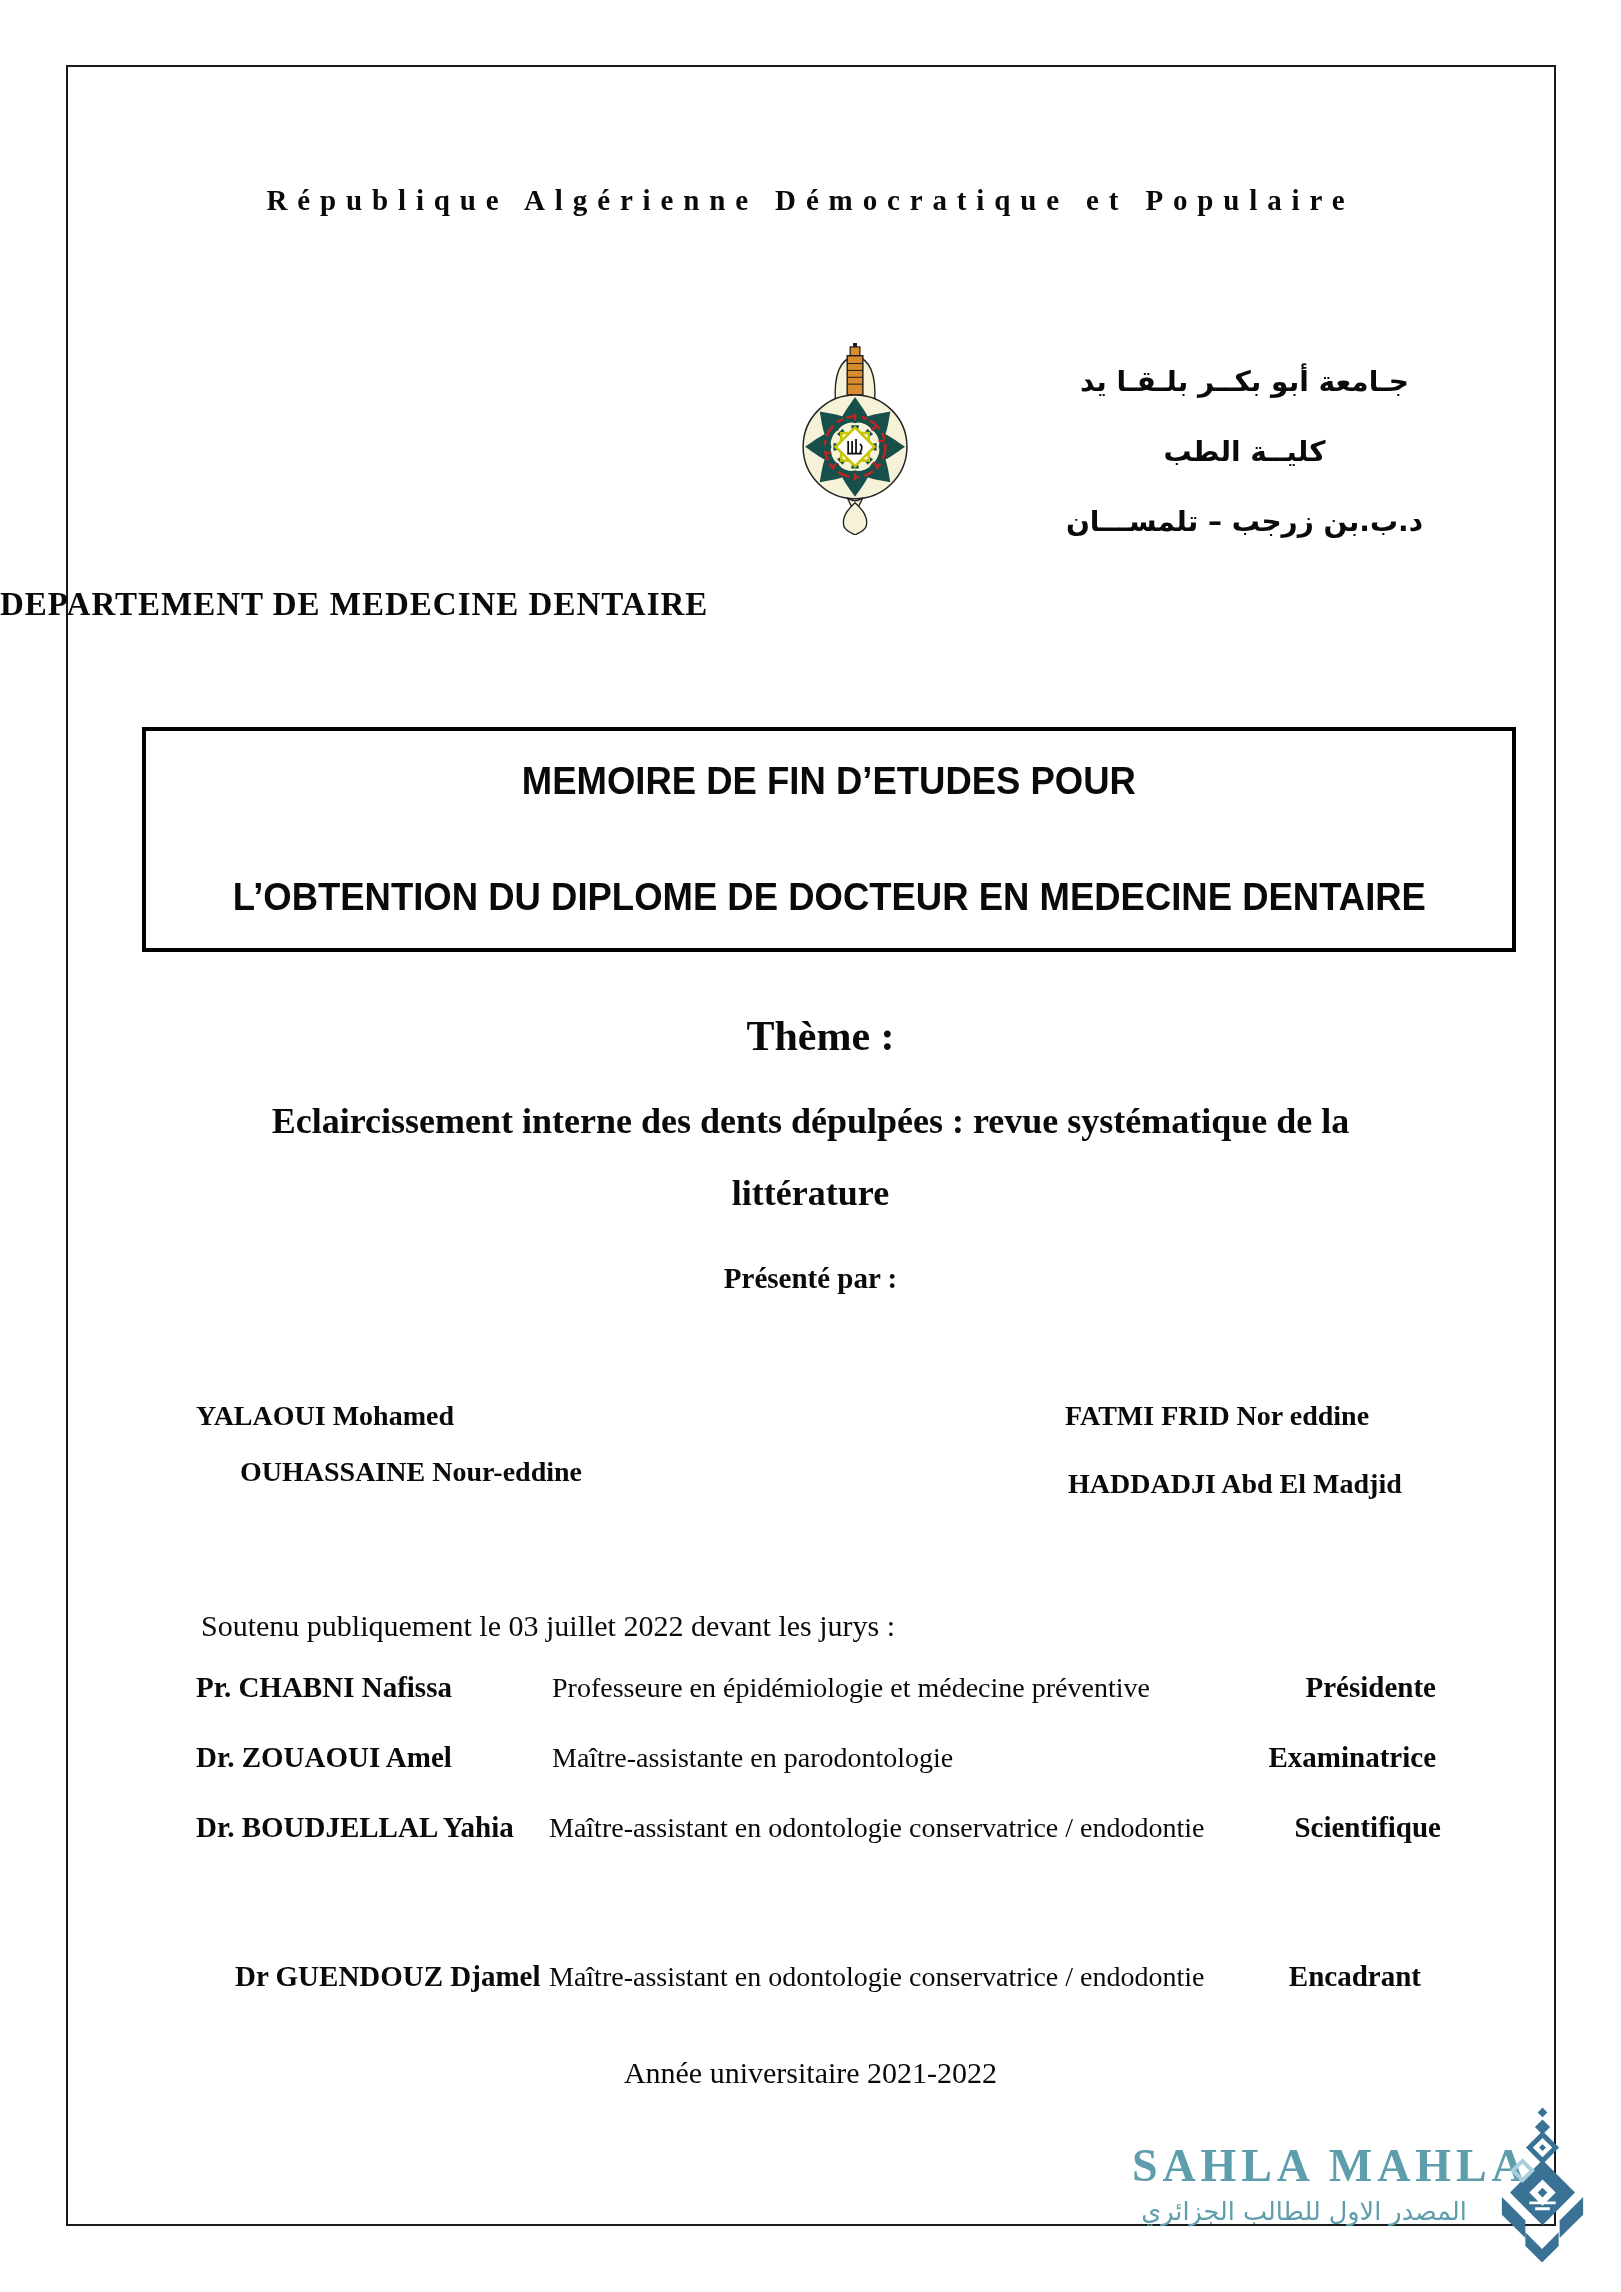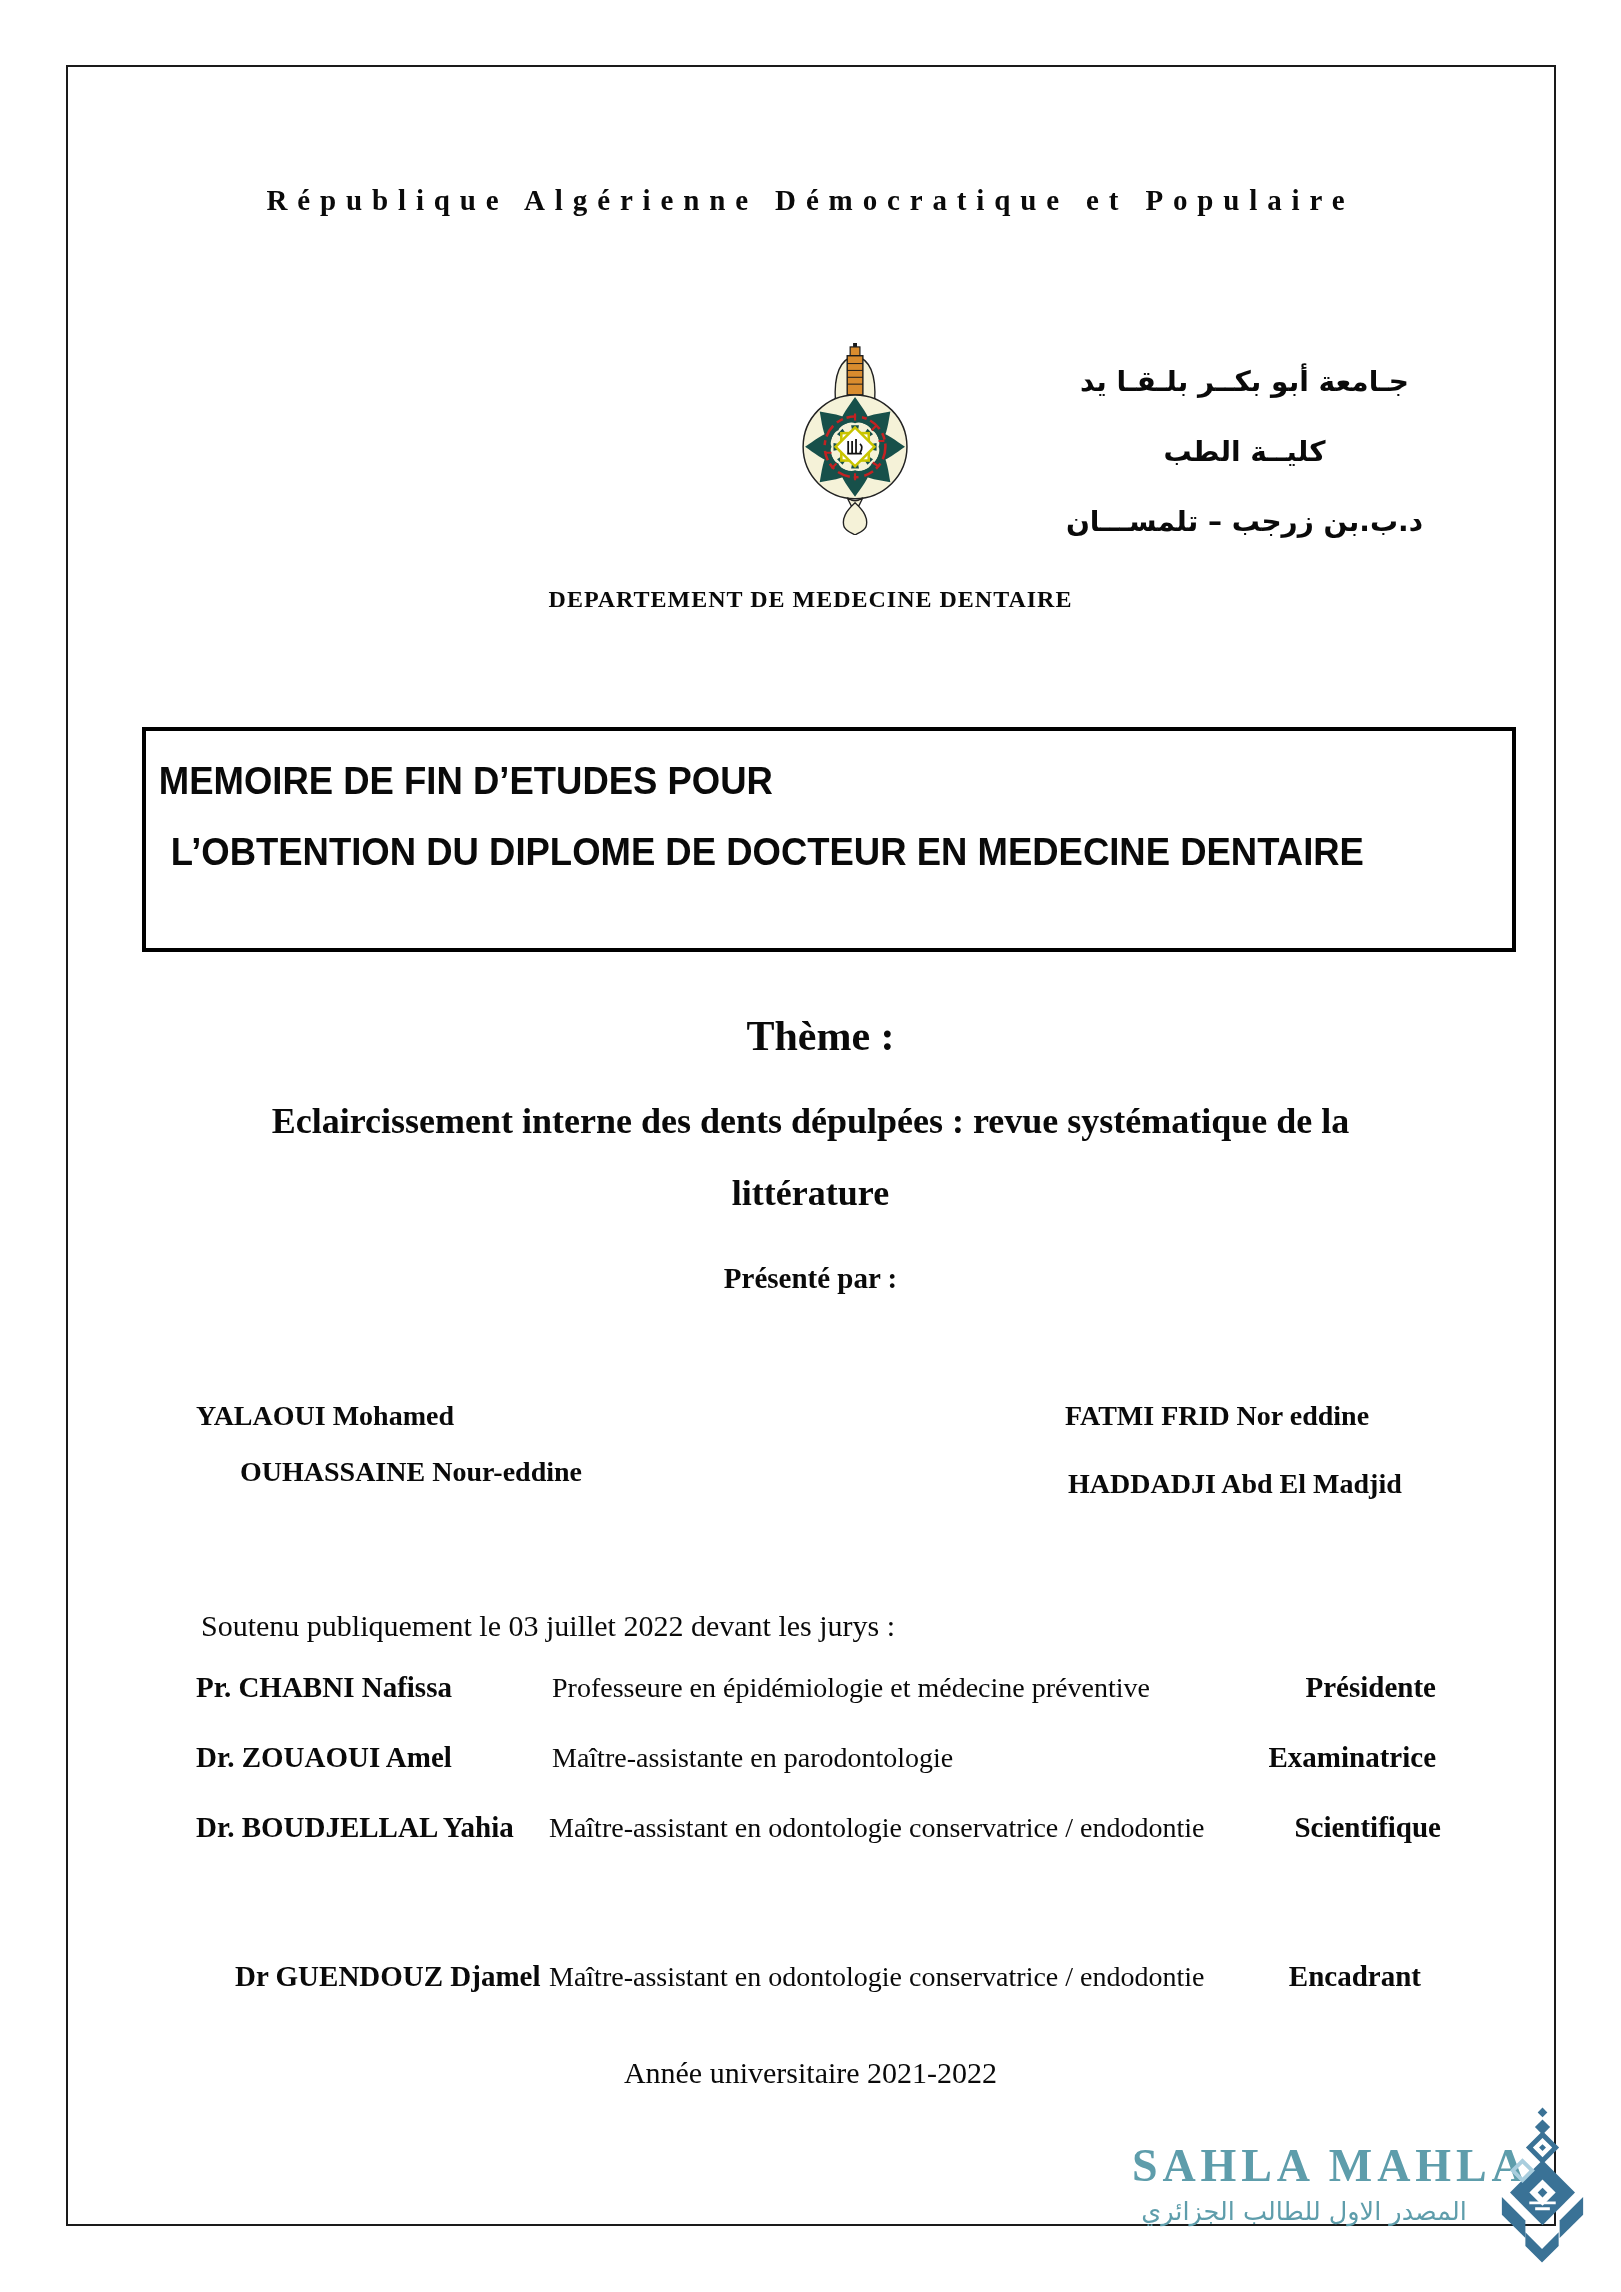--- a/index.html
+++ b/index.html
@@ -26,28 +26,28 @@
   .inst-left { left:137px; top:349px; width:627px; text-align:center; }
   .tifinagh { font-family:"DejaVu Sans", sans-serif; font-size:20.6px; letter-spacing:2px; }
   .univ  { margin-top:15.7px; font-size:27.4px; font-weight:bold; letter-spacing:2px; }
   .facul { margin-top:20.6px; font-size:25.5px; font-weight:bold; letter-spacing:4.9px; }
   .hosp  { margin-top:20.6px; font-size:25.5px; font-weight:bold; letter-spacing:2.9px; font-variant:small-caps; }
 
   .inst-right { left:1019px; top:365px; width:451px; text-align:center;
     font-family:"DejaVu Sans", sans-serif; direction:rtl; font-weight:bold; font-size:28px; }
   .inst-right .ar-line { margin-bottom:37px; }
 
-  .dept { left:0; top:586px; width:100%; text-align:center;
-    font-size:24px; font-weight:bold; letter-spacing:1px; }
+  .dept { left:0; top:586px; width:100%; text-align:left;
+    font-size:33px; font-weight:bold; letter-spacing:1px; }
 
   .memoir-box {
     left:142px; top:727px; width:1374px; height:225px;
     border:4.9px solid #000; background:#fff;
-    display:flex; flex-direction:column; justify-content:flex-start; align-items:flex-start;
-    padding-top:29px; gap:28px;
+    display:flex; flex-direction:column; justify-content:flex-start; align-items:center;
+    padding-top:29px; gap:73px;
   }
   .memoir-line {
     font-family:"Liberation Sans", sans-serif; font-weight:bold; font-size:38px;
     letter-spacing:0px; transform:scaleX(0.96); white-space:nowrap;
   }
 
   .theme-h   { left:0; top:1012px; width:100%; text-align:center; font-size:42px; font-weight:bold;padding-left:20px; }
   .title-l1  { left:0; top:1100px; width:100%; text-align:center; font-size:36px; font-weight:bold; }
   .title-l2  { left:0; top:1172px; width:100%; text-align:center; font-size:36px; font-weight:bold; }
   .presented { left:0; top:1262px; width:100%; text-align:center; font-size:29px; font-weight:bold; }

